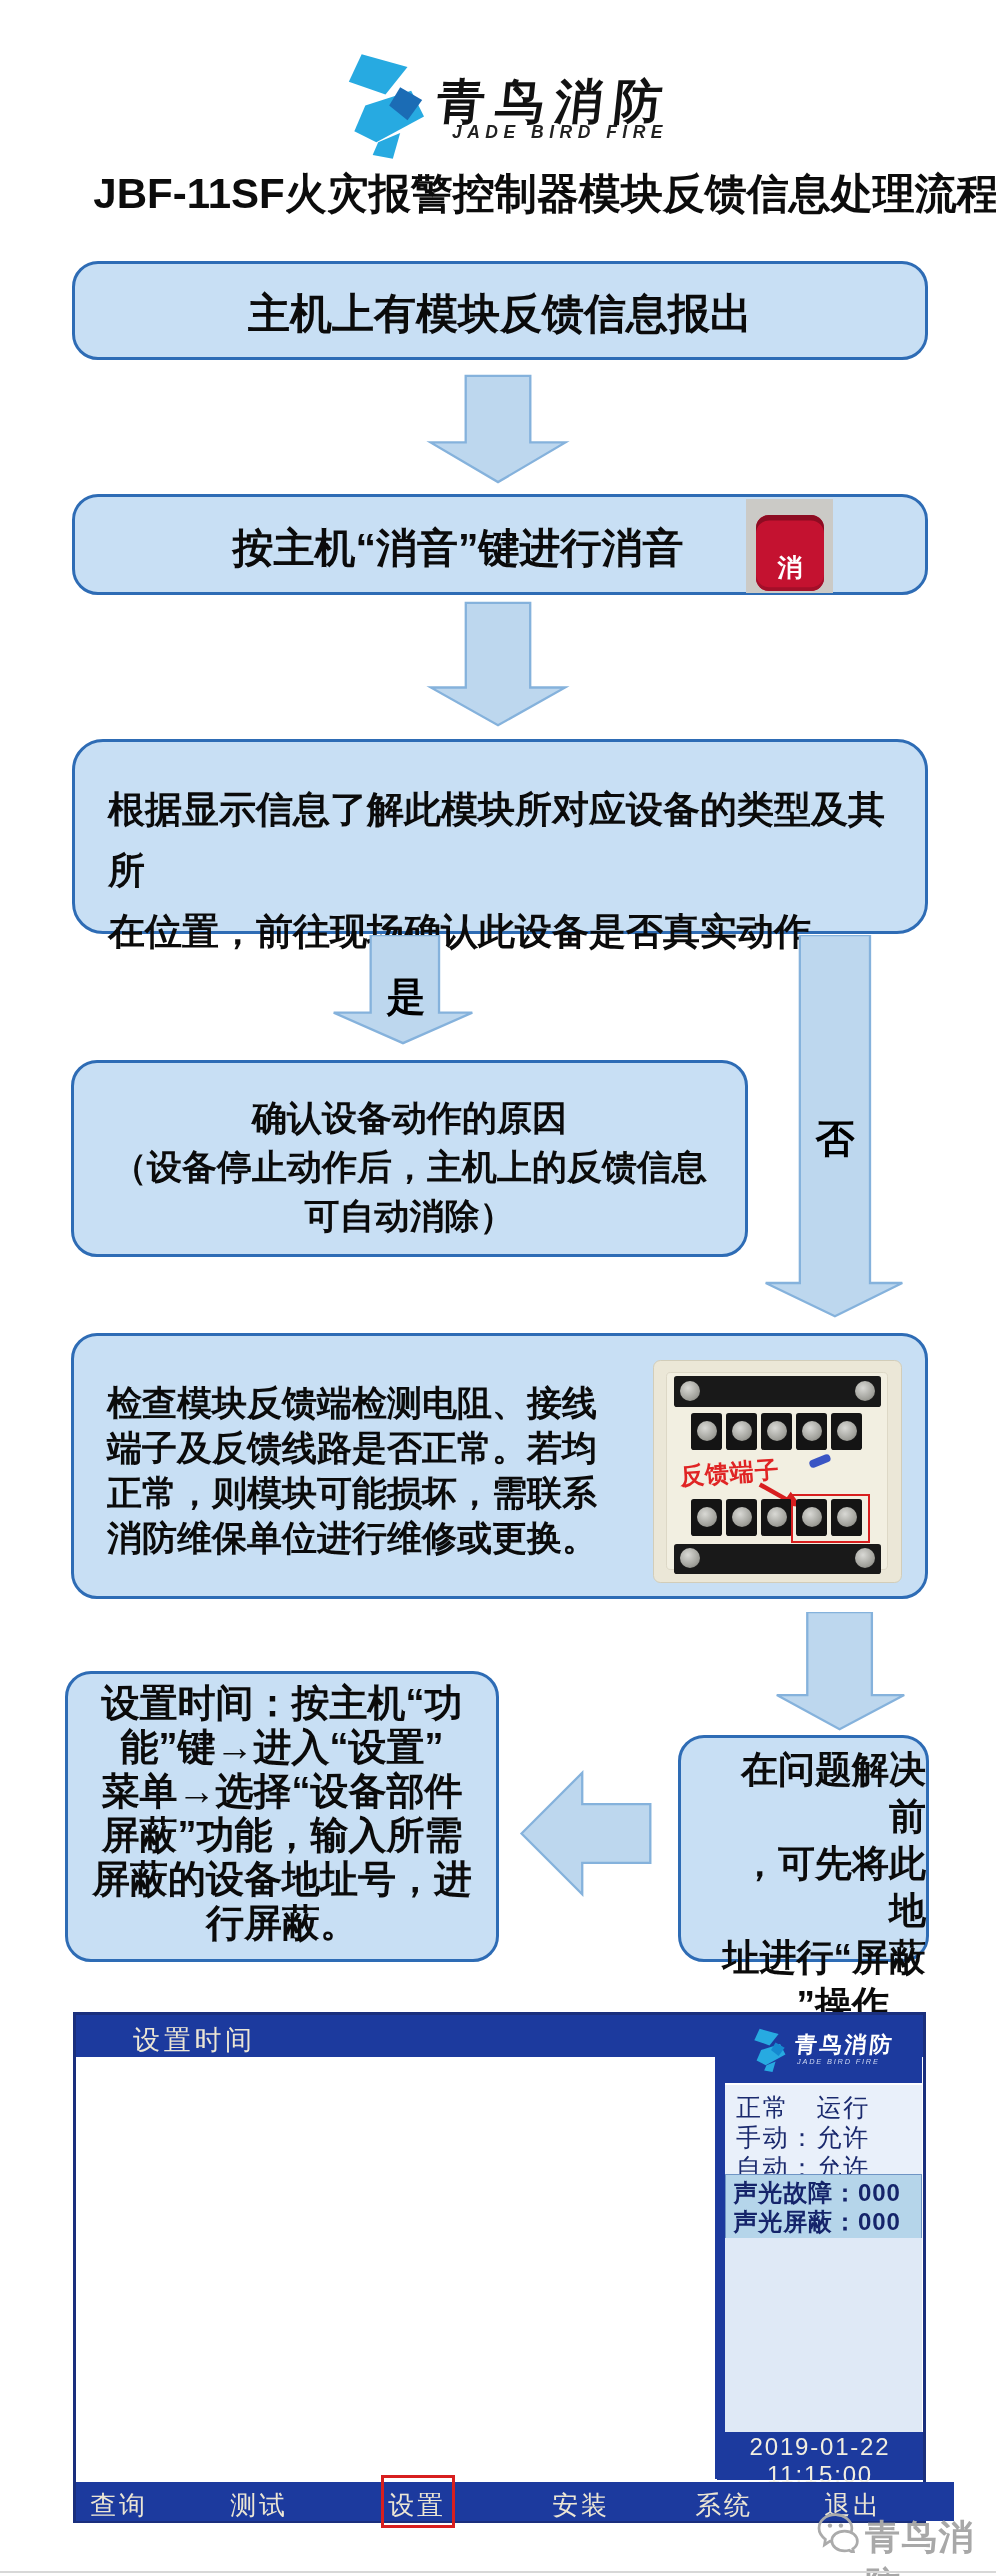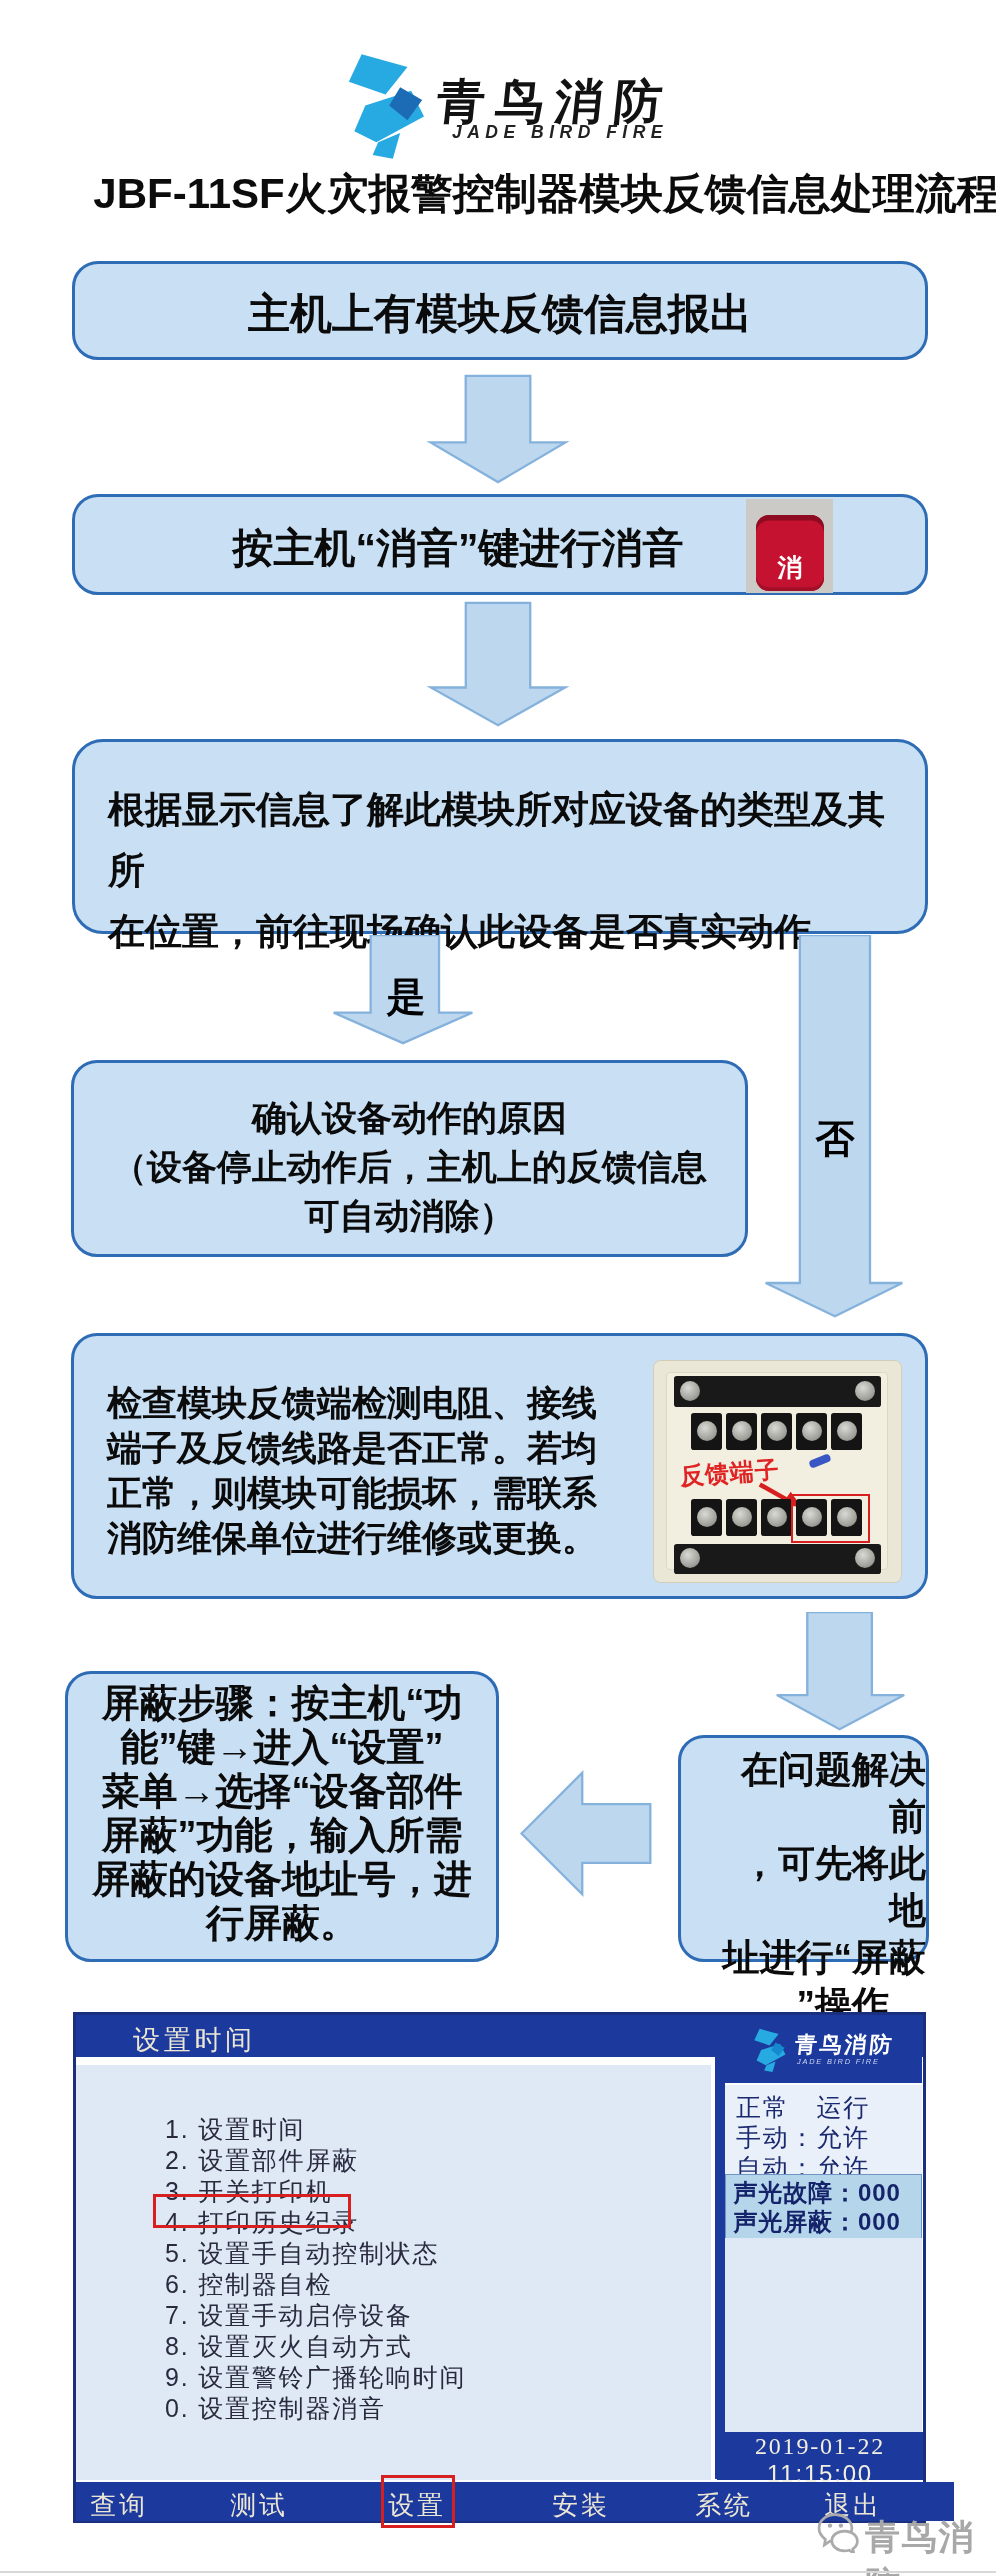--- a/index.html
+++ b/index.html
@@ -138,21 +138,21 @@
       <div class="screw" style="left:26px;top:187px;"></div>
       <div class="screw" style="left:201px;top:187px;"></div>
     </div>
   </div>
 
   <svg class="abs" style="left:773px;top:1612px;" width="135" height="120" viewBox="0 0 146 130">
     <polygon class="arrow" points="37,0 107,0 107,90 142,90 72,127 4,90 37,90"></polygon>
   </svg>
 
   <div class="abs fbox" style="left:65px;top:1671px;width:434px;height:291px;">
-    <div class="inner" style="top:7.4px;text-align:center;font-size:38px;line-height:44px;">屏蔽步骤：按主机“功
+    <div class="inner" style="top:7.4px;text-align:center;font-size:38px;line-height:44px;">设置时间：按主机“功
 能”键→进入“设置”
 菜单→选择“设备部件
 屏蔽”功能，输入所需
 屏蔽的设备地址号，进
 行屏蔽。</div>
   </div>
 
   <div class="abs fbox" style="left:678px;top:1735px;width:251px;height:227px;">
     <div class="inner" style="top:8px;text-align:right;font-size:37px;line-height:47px;padding-left:40px;">在问题解决前
 ，可先将此地
@@ -163,35 +163,20 @@
   <svg class="abs" style="left:516px;top:1765px;" width="138" height="137" viewBox="0 0 150 148">
     <polygon class="arrow" points="6,74 72,8 72,42 146,42 146,106 72,106 72,140"></polygon>
   </svg>
 
   <div class="abs screen" style="left:73px;top:2012px;width:847px;height:505px;">
 
     <div class="abs scr-blue" style="left:0;top:0;width:847px;height:42px;">
       <div class="abs scr-text-cream" style="left:57px;top:7.4px;font-size:27px;letter-spacing:3.7px;">设置时间</div>
     </div>
 
-    <div class="abs menu-area" style="left:0;top:50px;width:635px;height:415px;">
-      <div class="abs" style="left:89px;top:49px;width:516px;">
-        <div class="menu-item">1. 设置时间</div>
-        <div class="menu-item">2. 设置部件屏蔽</div>
-        <div class="menu-item">3. 开关打印机</div>
-        <div class="menu-item">4. 打印历史纪录</div>
-        <div class="menu-item">5. 设置手自动控制状态</div>
-        <div class="menu-item">6. 控制器自检</div>
-        <div class="menu-item">7. 设置手动启停设备</div>
-        <div class="menu-item">8. 设置灭火自动方式</div>
-        <div class="menu-item">9. 设置警铃广播轮响时间</div>
-        <div class="menu-item">0. 设置控制器消音</div>
-      </div>
-      <div class="red-rect" style="left:77px;top:129px;width:198px;height:34px;"></div>
-    </div>
 
     <div class="abs scr-blue" style="left:639px;top:42px;width:10px;height:422px;"></div>
 
     <div class="abs scr-blue" style="left:649px;top:0;width:197px;height:68px;">
       <svg class="abs" style="left:28px;top:13px;" width="33" height="44" viewBox="0 0 84 116">
         <polygon points="16,2 66,16 42,46 2,32" fill="#27aae1"></polygon>
         <polygon points="20,58 70,42 84,70 32,98 8,86" fill="#27aae1"></polygon>
         <polygon points="58,38 82,52 66,74 46,58" fill="#1589d0"></polygon>
         <polygon points="34,98 58,88 50,116 28,112" fill="#27aae1"></polygon>
       </svg>
@@ -202,21 +187,21 @@
       <div class="rp-line" style="margin:7.4px 0 0 11px;">正常　运行</div>
       <div class="rp-line" style="margin-left:11px;">手动：允许</div>
       <div class="rp-line" style="margin-left:11px;">自动：允许</div>
     </div>
     <div class="abs alarm-box" style="left:649px;top:159px;width:197px;height:65px;">
       <div class="alarm-line" style="margin:2.8px 0 0 7.4px;">声光故障：000</div>
       <div class="alarm-line" style="margin-left:7.4px;">声光屏蔽：000</div>
     </div>
     <div class="abs" style="left:649px;top:223px;width:197px;height:194px;background:#dfe9f6;"></div>
     <div class="abs scr-blue" style="left:641px;top:417px;width:206px;height:48px;">
-      <div class="datetime" style="margin-top:0.9px;font-family:Liberation Serif, serif;">2019-01-22</div>
+      <div class="datetime" style="margin-top:0.9px;">2019-01-22</div>
       <div class="datetime">11:15:00</div>
     </div>
 
     <div class="abs scr-blue scr-text-cream" style="left:0;top:467px;width:847px;height:39px;padding-left:31px;">
       <span class="bar-item" style="left:43px;top:5.5px;">查询</span>
       <span class="bar-item" style="left:183px;top:5.5px;">测试</span>
       <span class="bar-item" style="left:341px;top:5.5px;">设置</span>
       <span class="bar-item" style="left:505px;top:5.5px;">安装</span>
       <span class="bar-item" style="left:648px;top:5.5px;">系统</span>
       <span class="bar-item" style="left:777px;top:5.5px;">退出</span>

